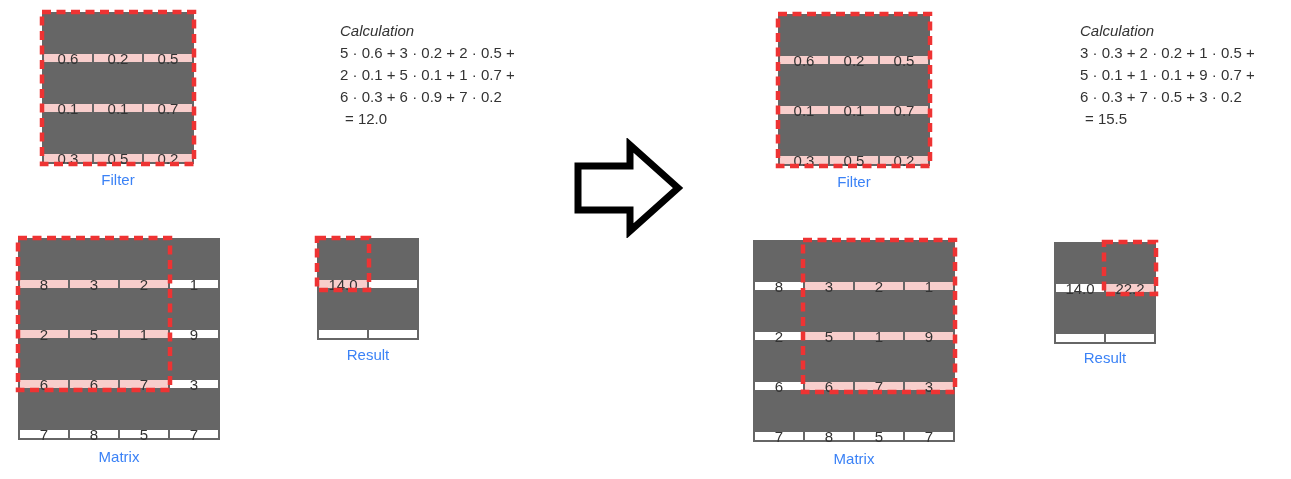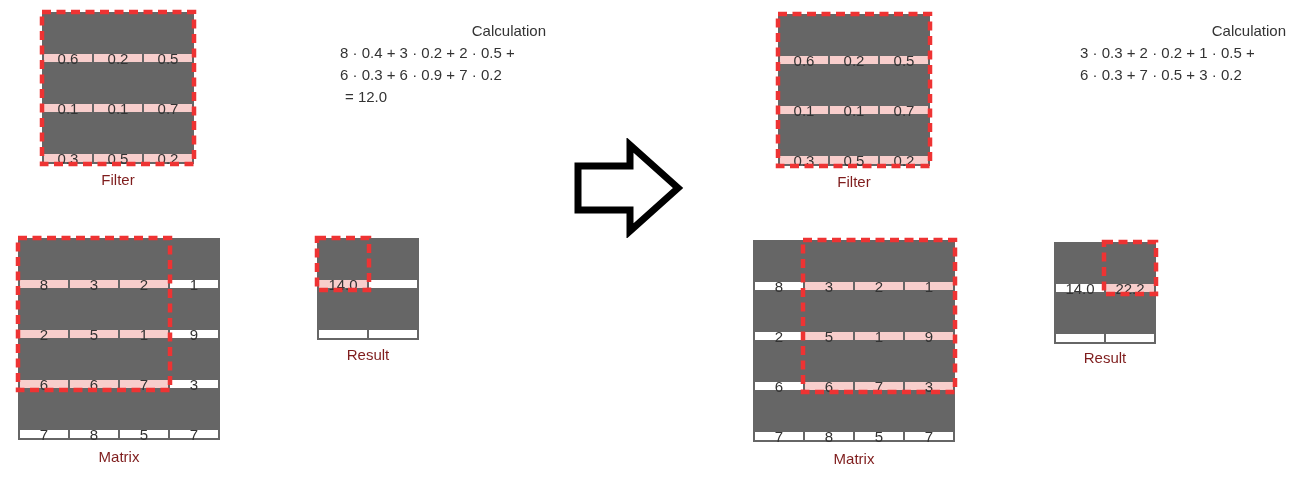--- a/index.html
+++ b/index.html
@@ -9,23 +9,23 @@
   }
   
   .grid{position:absolute;display:grid;background:#666666;gap:2px;padding:2px;}
   .g3{grid-template-columns:repeat(3,48px);grid-auto-rows:48px;}
   .g4{grid-template-columns:repeat(4,48px);grid-auto-rows:48px;}
   .g2{grid-template-columns:repeat(2,48px);grid-auto-rows:48px;}
   .cell{background:#ffffff;display:flex;align-items:center;justify-content:center;
         font-size:15px;color:#333333;margin-top:40px;}
   .cell.pink{background:#f8cecc;}
   .hl{position:absolute;pointer-events:none;}
-  .label{position:absolute;text-align:center;font-size:15px;color:#7f1d1d;}
+  .label{position:absolute;text-align:center;font-size:15px;color:#3b82f6;}
   .calc{position:absolute;width:206px;font-size:15px;line-height:22px;color:#333333;}
-  .calc-title{text-align:right;}
+  .calc-title{text-align:left;font-style:italic;}
   .calc-eq{padding-left:5px;}
   .arrow-svg{position:absolute;left:570px;top:138px;}
 </style>
 </head>
 <body>
 
 <div class="canvas">
 
   <div class="grid g3" style="left:42px;top:12px;">
     <div class="cell pink">0.6</div>
@@ -38,21 +38,22 @@
     <div class="cell pink">0.5</div>
     <div class="cell pink">0.2</div>
   </div>
   <svg class="hl" style="left:39px;top:9px;" width="158" height="158">
     <rect x="3" y="3" width="152" height="152" fill="none" stroke="#ee3333" stroke-width="4.5" stroke-dasharray="9 5.5"></rect>
   </svg>
   <div class="label" style="left:42px;top:171px;width:152px;">Filter</div>
 
   <div class="calc" style="left:340px;top:20px;">
     <div class="calc-title">Calculation</div>
-    <div class="calc-line">8 · 0.4 + 3 · 0.2 + 2 · 0.5 +</div>
+    <div class="calc-line">5 · 0.6 + 3 · 0.2 + 2 · 0.5 +</div>
+    <div class="calc-line">2 · 0.1 + 5 · 0.1 + 1 · 0.7 +</div>
     <div class="calc-line">6 · 0.3 + 6 · 0.9 + 7 · 0.2</div>
     <div class="calc-line calc-eq">= 12.0</div>
   </div>
 
   <div class="grid g4" style="left:18px;top:238px;">
     <div class="cell pink">8</div>
     <div class="cell pink">3</div>
     <div class="cell pink">2</div>
     <div class="cell">1</div>
     <div class="cell pink">2</div>
@@ -100,21 +101,23 @@
     <div class="cell pink">0.2</div>
   </div>
   <svg class="hl" style="left:775px;top:11px;" width="158" height="158">
     <rect x="3" y="3" width="152" height="152" fill="none" stroke="#ee3333" stroke-width="4.5" stroke-dasharray="9 5.5"></rect>
   </svg>
   <div class="label" style="left:778px;top:173px;width:152px;">Filter</div>
 
   <div class="calc" style="left:1080px;top:20px;">
     <div class="calc-title">Calculation</div>
     <div class="calc-line">3 · 0.3 + 2 · 0.2 + 1 · 0.5 +</div>
+    <div class="calc-line">5 · 0.1 + 1 · 0.1 + 9 · 0.7 +</div>
     <div class="calc-line">6 · 0.3 + 7 · 0.5 + 3 · 0.2</div>
+    <div class="calc-line calc-eq">= 15.5</div>
   </div>
 
   <div class="grid g4" style="left:753px;top:240px;">
     <div class="cell">8</div>
     <div class="cell pink">3</div>
     <div class="cell pink">2</div>
     <div class="cell pink">1</div>
     <div class="cell">2</div>
     <div class="cell pink">5</div>
     <div class="cell pink">1</div>

